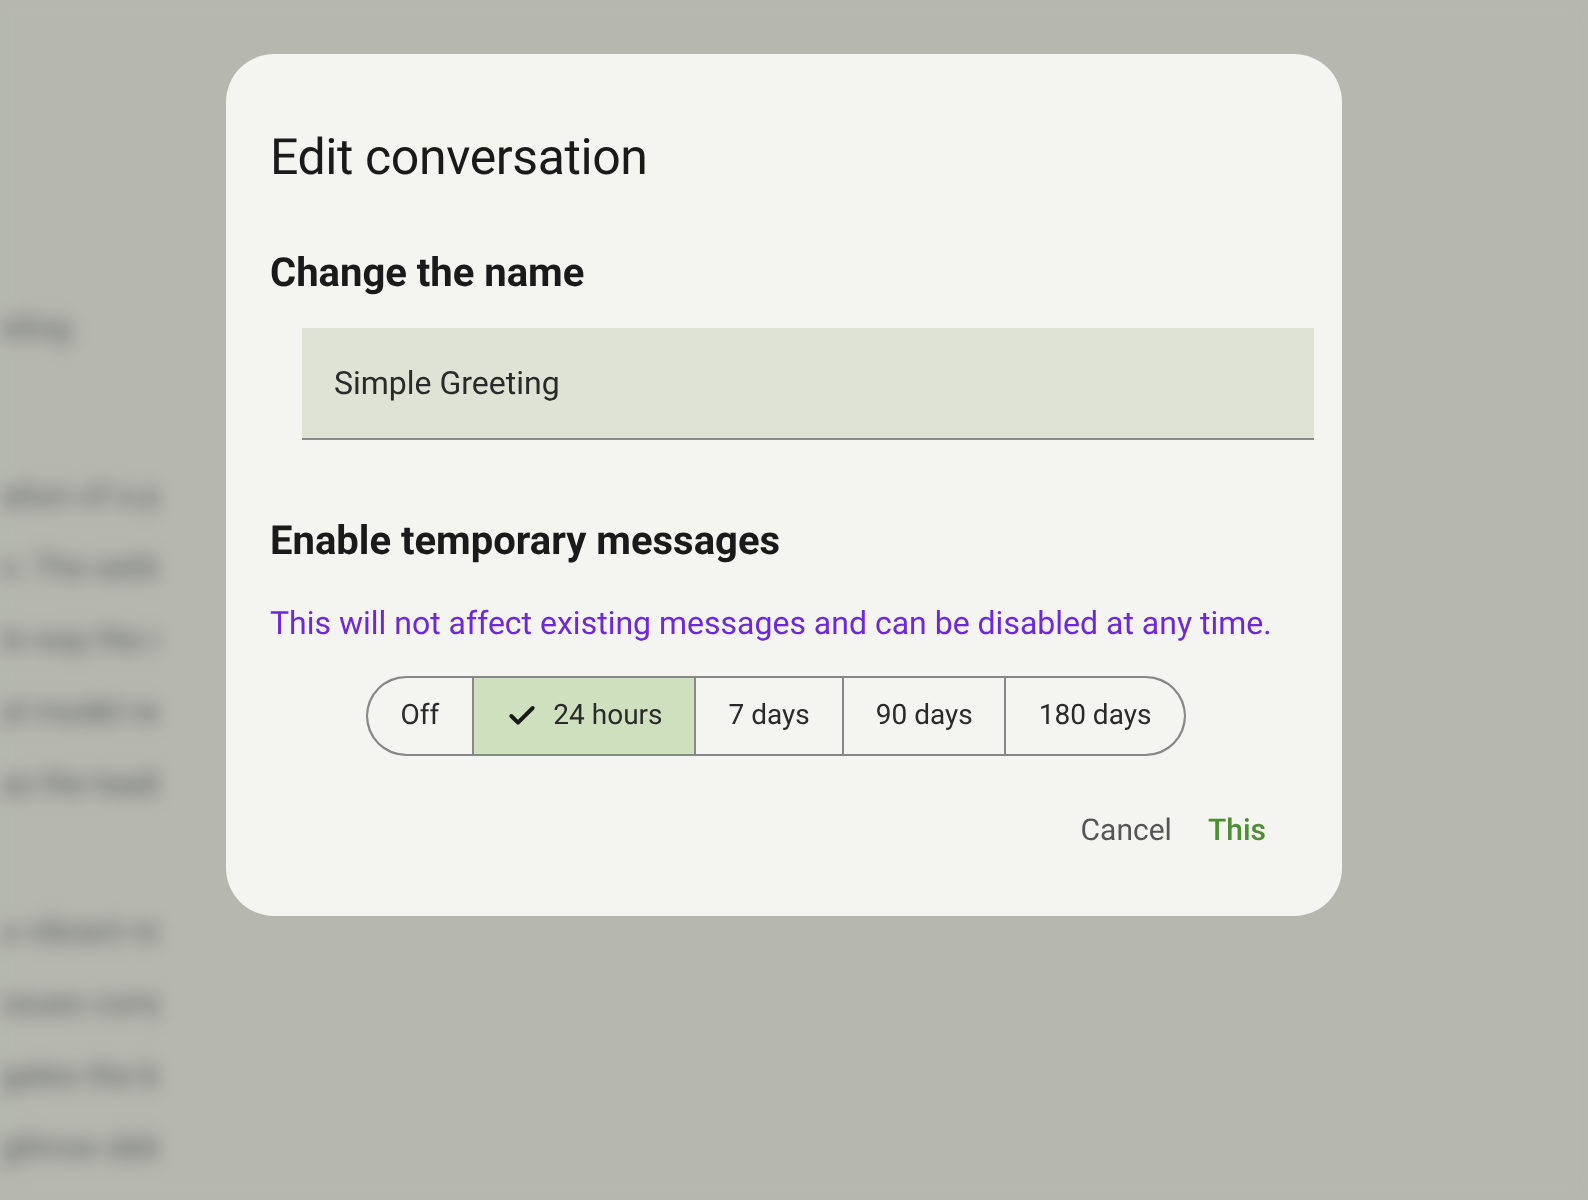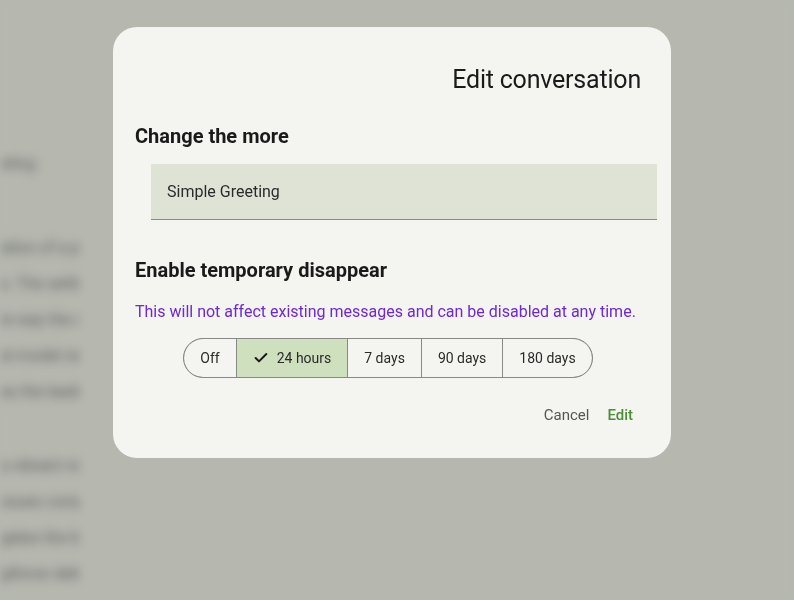--- a/index.html
+++ b/index.html
@@ -45,21 +45,20 @@
       background: #f4f4f0;
       border-radius: 24px;
       padding: 38px 30px 28px 22px;
     }
     .modal-title {
       font-size: 25px;
       font-weight: 400;
       color: #1a1a1a;
       margin-bottom: 30px;
       letter-spacing: -0.2px;
-      text-align: right;
     }
     .section-heading {
       font-size: 20px;
       font-weight: 700;
       color: #1a1a1a;
       margin-bottom: 16px;
     }
     .name-input {
       width: 100%;
       background: #dfe3d6;
@@ -154,25 +153,25 @@
     <div>a vibrant melt</div>
     <div>ssues compet</div>
     <div>gates the bus</div>
     <div>gthrow delicat</div>
   </div>
 </div>
 
 <div class="modal">
   <h1 class="modal-title">Edit conversation</h1>
 
-  <h2 class="section-heading">Change the more</h2>
+  <h2 class="section-heading">Change the name</h2>
 
   <input class="name-input" type="text" value="Simple Greeting" style="">
 
-  <h2 class="section-heading">Enable temporary disappear</h2>
+  <h2 class="section-heading">Enable temporary messages</h2>
 
 
   <p class="note">This will not affect existing messages and can be disabled at any time.</p>
 
   <div class="segmented">
     <div class="seg-item">
       <span>Off</span>
     </div>
     <div class="seg-item selected">
       <span class="check-icon">
@@ -188,15 +187,15 @@
     <div class="seg-item">
       <span>90 days</span>
     </div>
     <div class="seg-item">
       <span>180 days</span>
     </div>
   </div>
 
   <div class="actions">
     <button class="btn btn-cancel">Cancel</button>
-    <button class="btn btn-save">Edit</button>
+    <button class="btn btn-save">This</button>
   </div>
 </div>
 
 </body></html>

